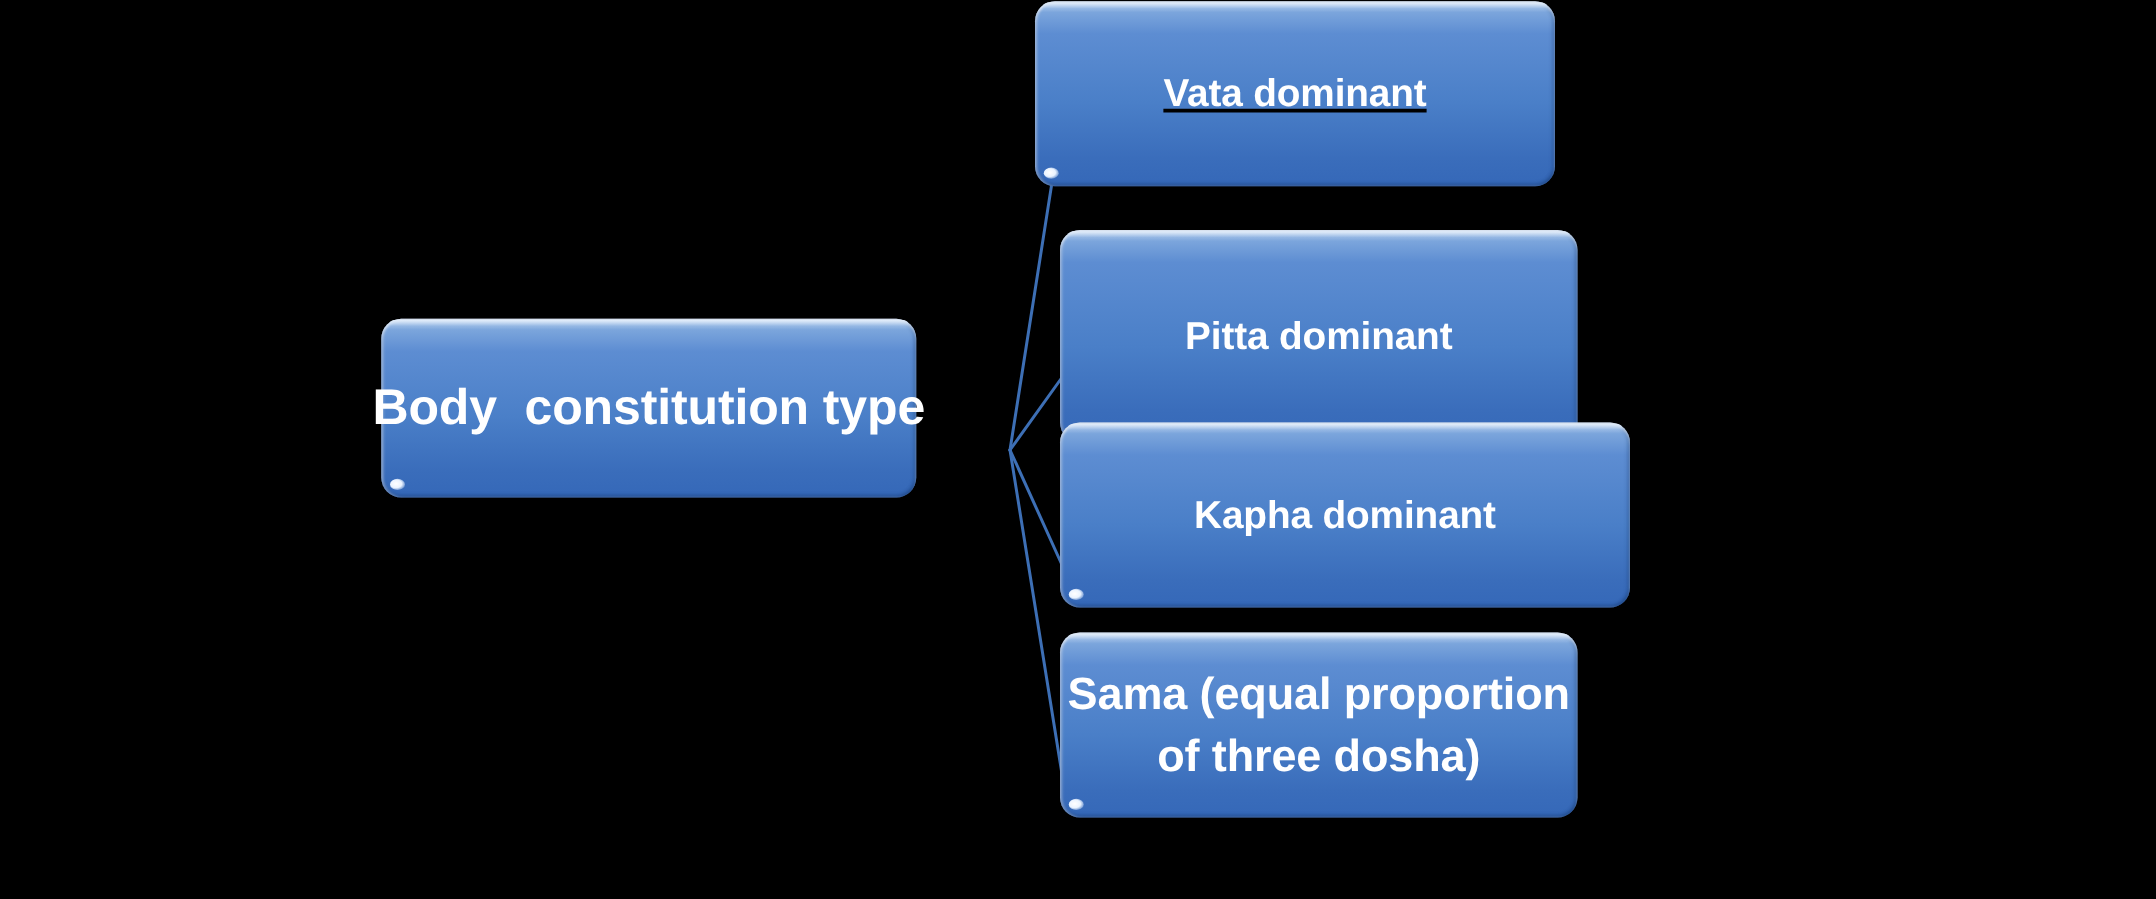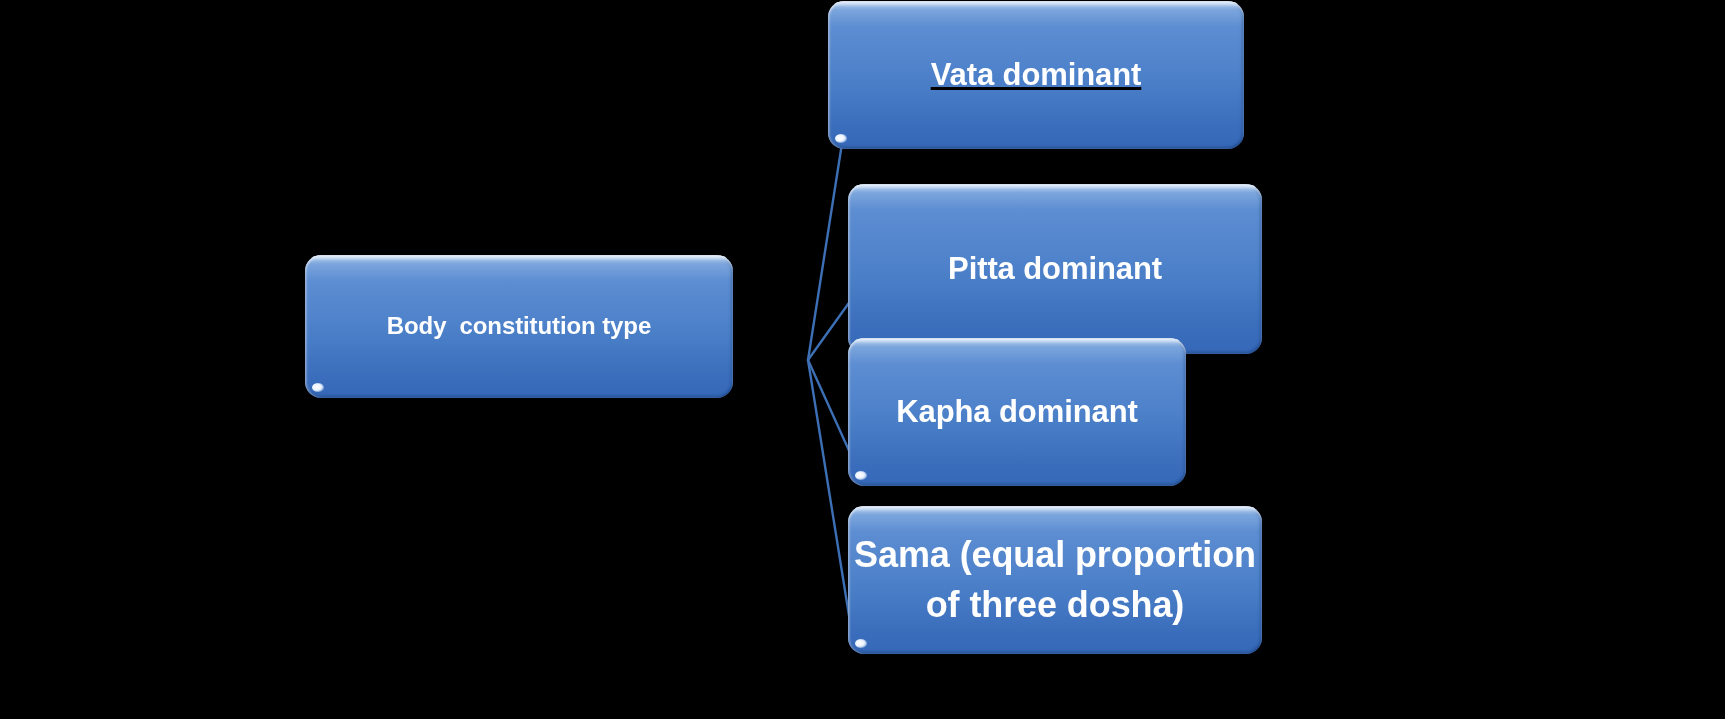--- a/index.html
+++ b/index.html
@@ -95,25 +95,25 @@
     letter-spacing: -0.1px;
   }
 
   
   #node-root {
     left: 305px;
     top: 255px;
     width: 428px;
     height: 143px;
   }
-  #node-root .node-label { font-size: 24px; }
+  #node-root .node-label { font-size: 40px; }
 
   #node-vata  { left: 828px; top: 1px;   width: 416px; height: 148px; text-decoration: underline; }
   #node-pitta { left: 848px; top: 184px; width: 414px; height: 170px; }
-  #node-kapha { left: 848px; top: 338px; width: 338px; height: 148px; }
+  #node-kapha { left: 848px; top: 338px; width: 456px; height: 148px; }
   #node-sama  { left: 848px; top: 506px; width: 414px; height: 148px; }
 
   #node-sama .node-label {
     font-size: 36px;
     line-height: 1.38;
   }
 </style>
 </head>
 <body>
 

